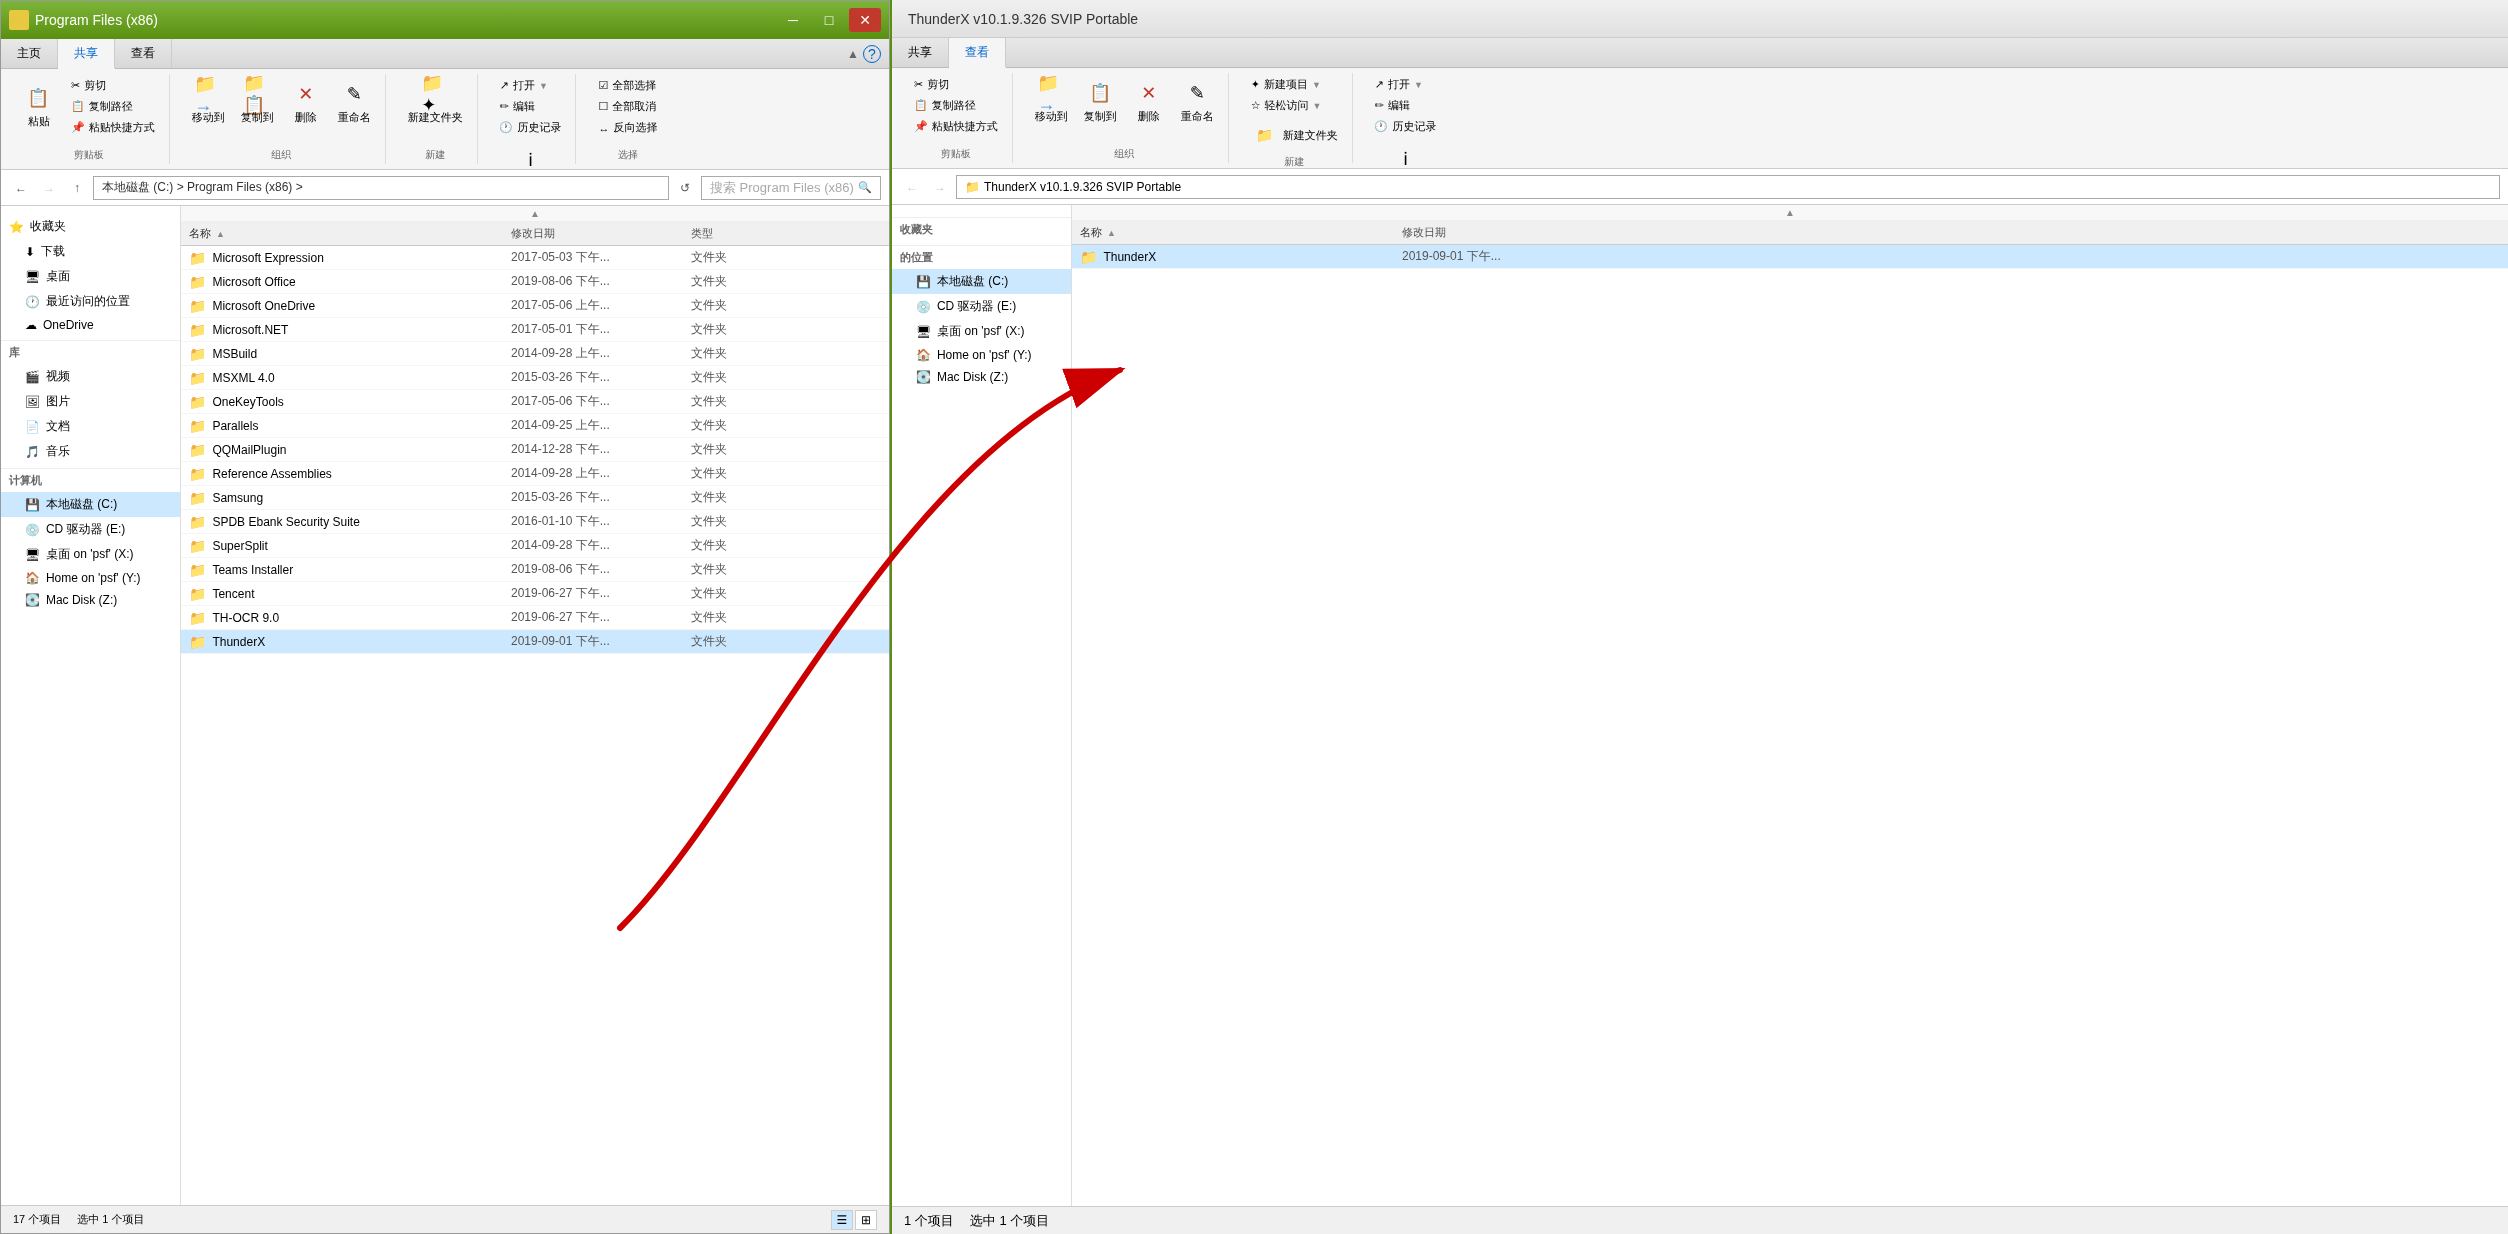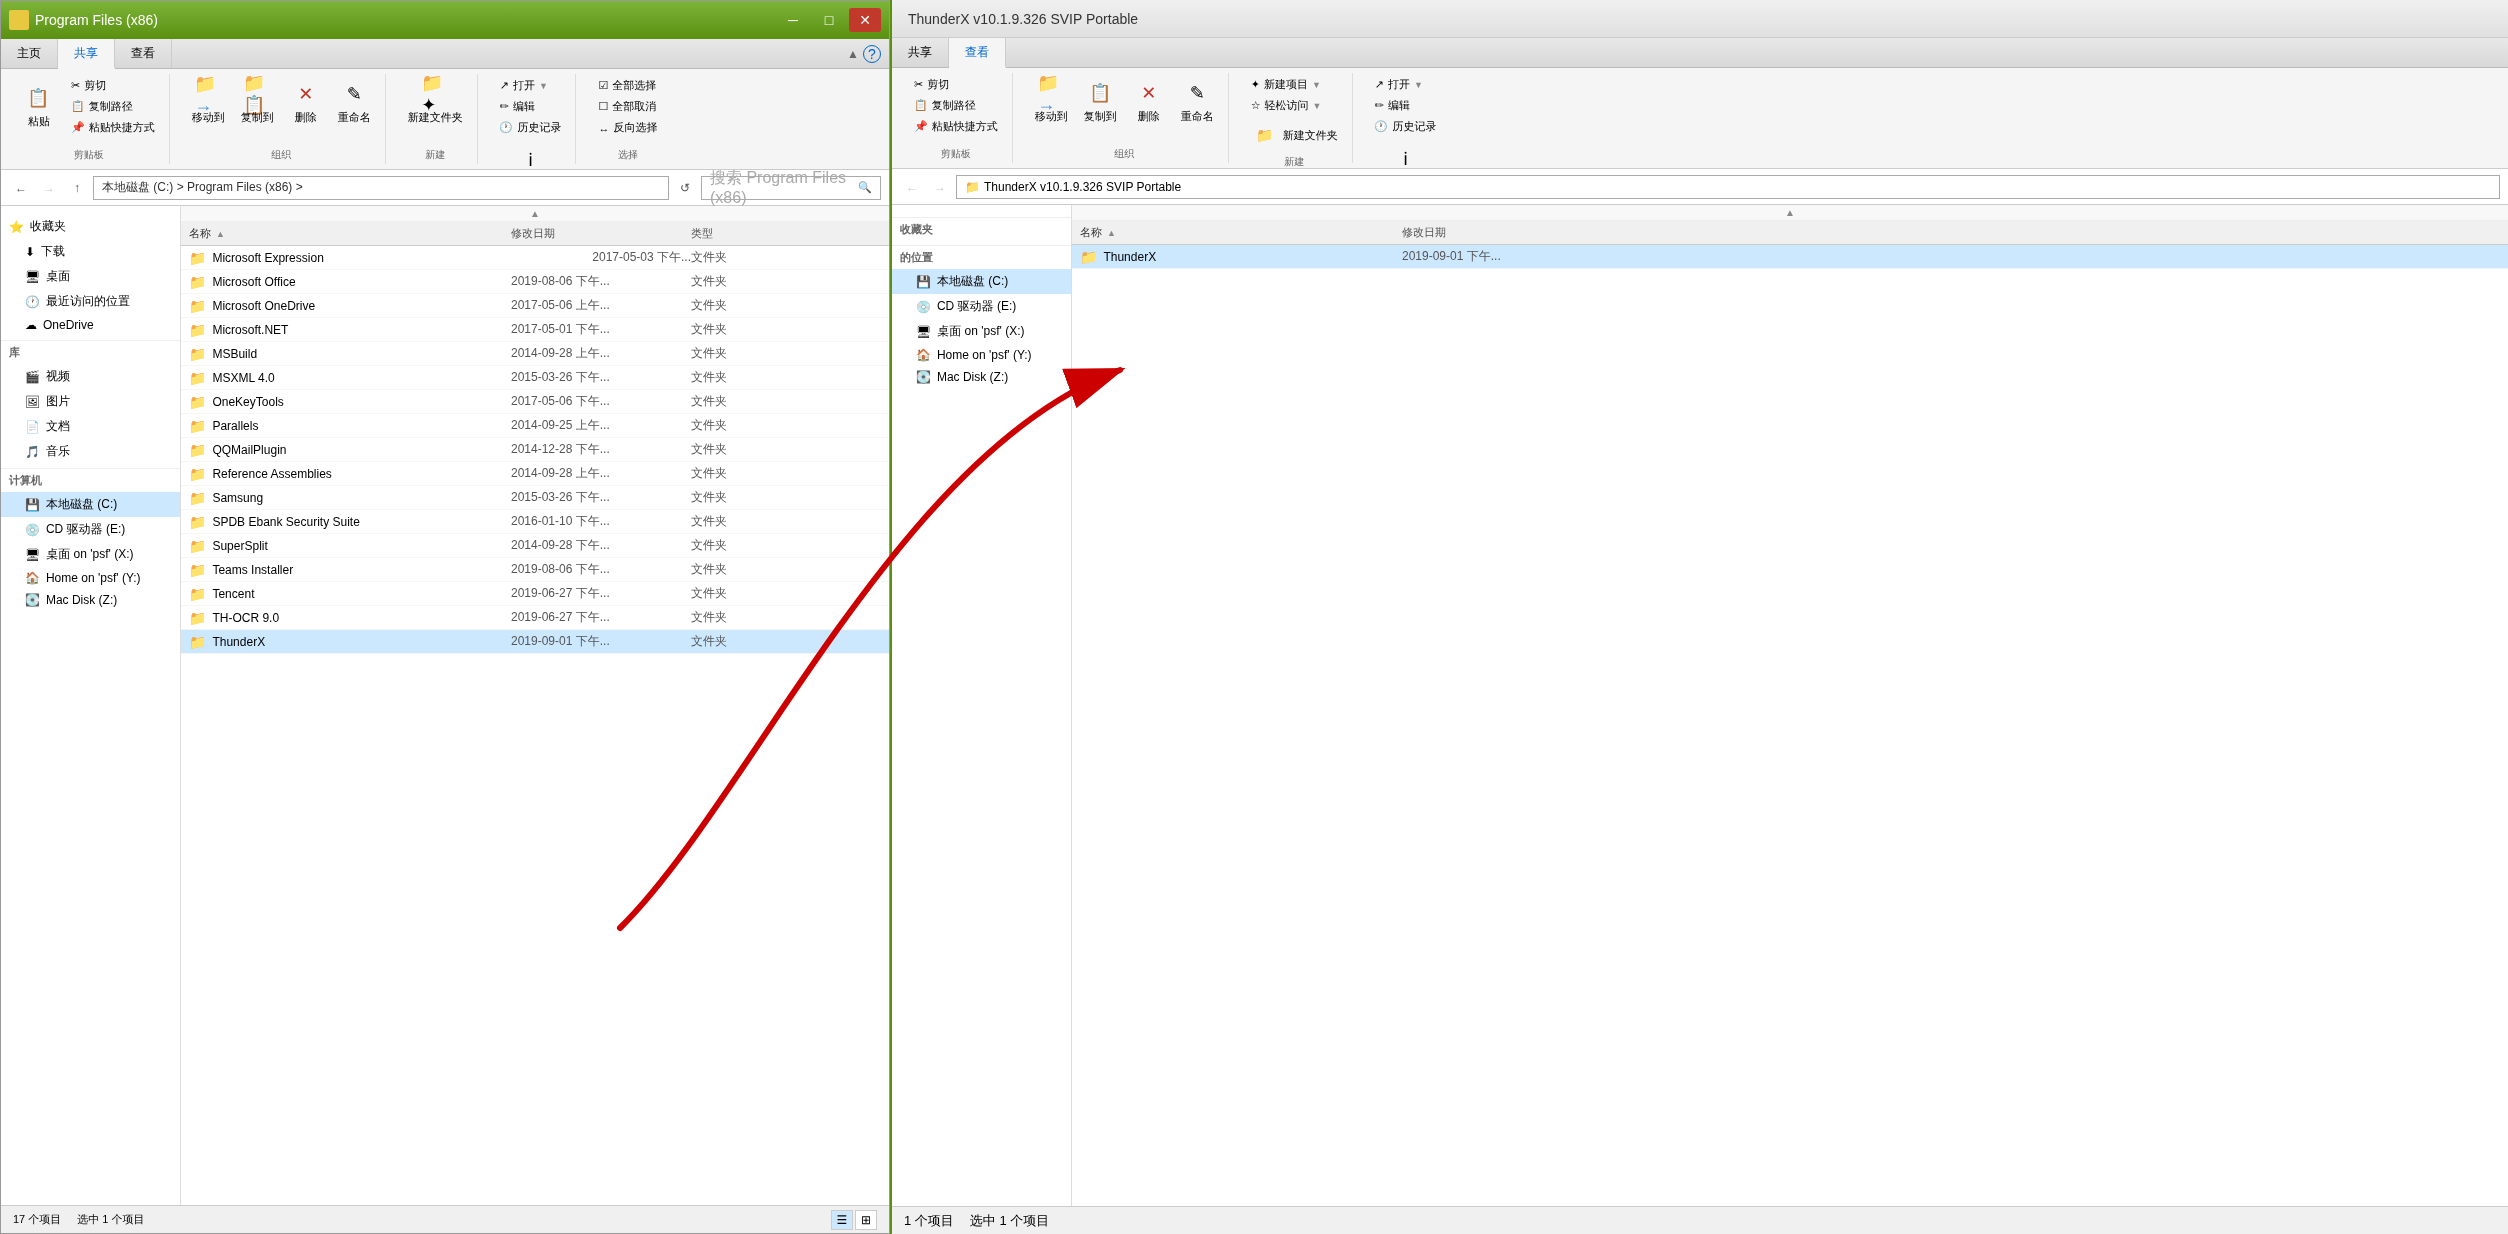--- a/index.html
+++ b/index.html
@@ -512,21 +512,21 @@
     </div>
   </div>
 
   <div class="address-bar">
     <div class="nav-btn">←</div>
     <div class="nav-btn" style="color:#ccc;">→</div>
     <div class="nav-btn">↑</div>
     <div class="address-path">本地磁盘 (C:) &gt; Program Files (x86) &gt;</div>
     <div class="nav-btn">↺</div>
     <div class="search-box">
-      <span style="font-size:16px;color:#aaa;">搜索 Program Files (x86)</span>
+      <span style="font-size:13px;color:#aaa;">搜索 Program Files (x86)</span>
       <span style="margin-left:auto;">🔍</span>
     </div>
   </div>
 
   <div class="main-area">
 
     <div class="sidebar">
       <div class="sidebar-section">
         <div class="sidebar-item">
           <span>⭐</span>
@@ -598,21 +598,21 @@
         </div>
         <div class="col-date">修改日期</div>
         <div class="col-type">类型</div>
       </div>
       <div class="file-list" id="file-list-left">
       <div class="file-item">
     <div class="col-name" style="width:330px; padding-left:8px; display:flex; align-items:center; gap:6px;">
       <span style="color:#e8c840; font-size:14px;">📁</span>
       <span>Microsoft Expression</span>
     </div>
-    <div class="col-date" style="width:180px;text-align:right;">2017-05-03 下午...</div>
+    <div class="col-date" style="width:180px;">2017-05-03 下午...</div>
     <div class="col-type" style="width:100px;">文件夹</div>
   </div>
           <div class="file-item">
     <div class="col-name" style="width:330px; padding-left:8px; display:flex; align-items:center; gap:6px;">
       <span style="color:#e8c840; font-size:14px;">📁</span>
       <span>Microsoft Office</span>
     </div>
     <div class="col-date" style="width:180px;">2019-08-06 下午...</div>
     <div class="col-type" style="width:100px;">文件夹</div>
   </div>

